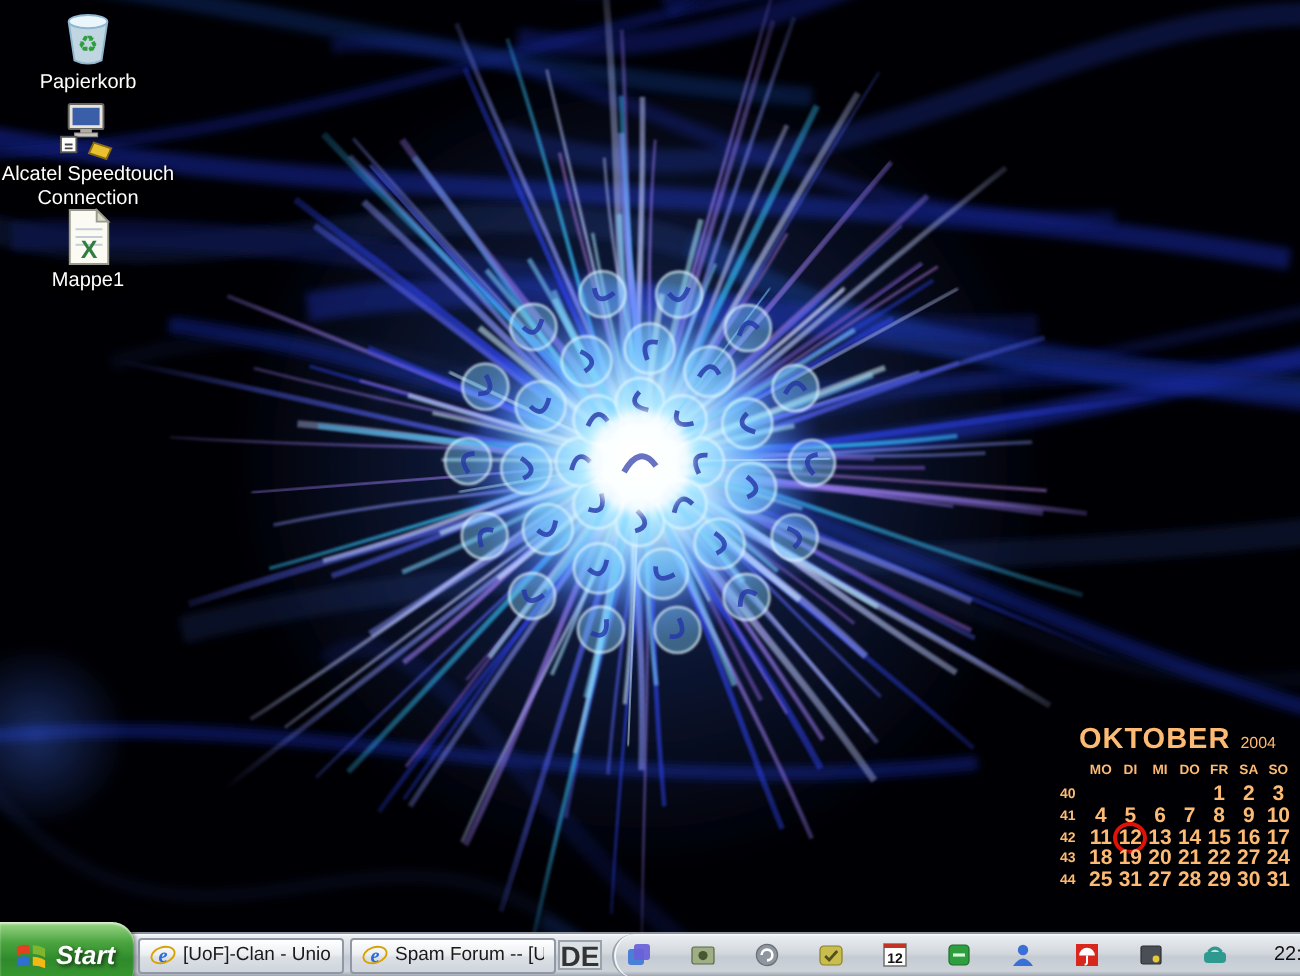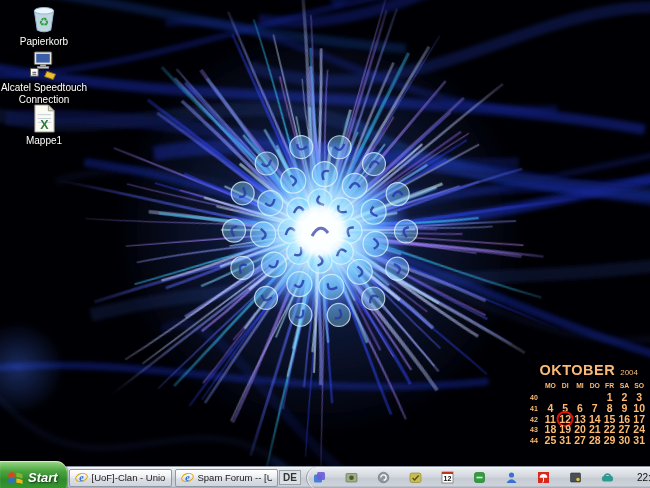--- a/index.html
+++ b/index.html
@@ -43,21 +43,21 @@
   .start-txt{color:#fff;font-size:13px;font-weight:bold;font-style:italic;
              text-shadow:1px 1px 2px rgba(0,0,0,.65);padding-right:6px;}
   .task{height:18px;width:103px;margin:0 1.5px;flex:0 0 auto;display:flex;align-items:center;gap:4px;
         padding:0 5px;box-sizing:border-box;border:1px solid #8f98a4;border-radius:2px;cursor:pointer;
         background:linear-gradient(180deg,#ffffff,#eceff2 45%,#dce0e6 55%,#cfd5dc);
         box-shadow:inset 0 1px 0 #fff;}
   .task:first-of-type{margin-left:4px;}
   .task-label{white-space:nowrap;overflow:hidden;color:#1a1a1a;font-size:9.5px;}
   .task-spacer{flex:1 1 auto;}
   .lang{flex:0 0 auto;width:22px;height:15px;margin-right:5px;display:flex;align-items:center;
-        justify-content:center;font-size:10px;font-weight:bold;color:#333;cursor:pointer;
+        justify-content:center;font-size:14px;font-weight:bold;color:#333;cursor:pointer;
         background:#dbe0e5;border:1px solid #9aa2ac;box-sizing:border-box;}
   .tray{flex:0 0 auto;height:22px;display:flex;align-items:center;gap:19px;padding:0 4px 0 6px;
         border-left:1px solid #98a0aa;box-shadow:inset 1px 0 0 #f4f6f8;border-radius:11px;}
   .tray .ti{width:13px;height:13px;display:inline-flex;cursor:pointer;}
   .clock{margin-left:4px;margin-right:2px;font-size:10px;color:#111;cursor:default;}
 </style>
 </head>
 <body>
 
 <div id="screen">

